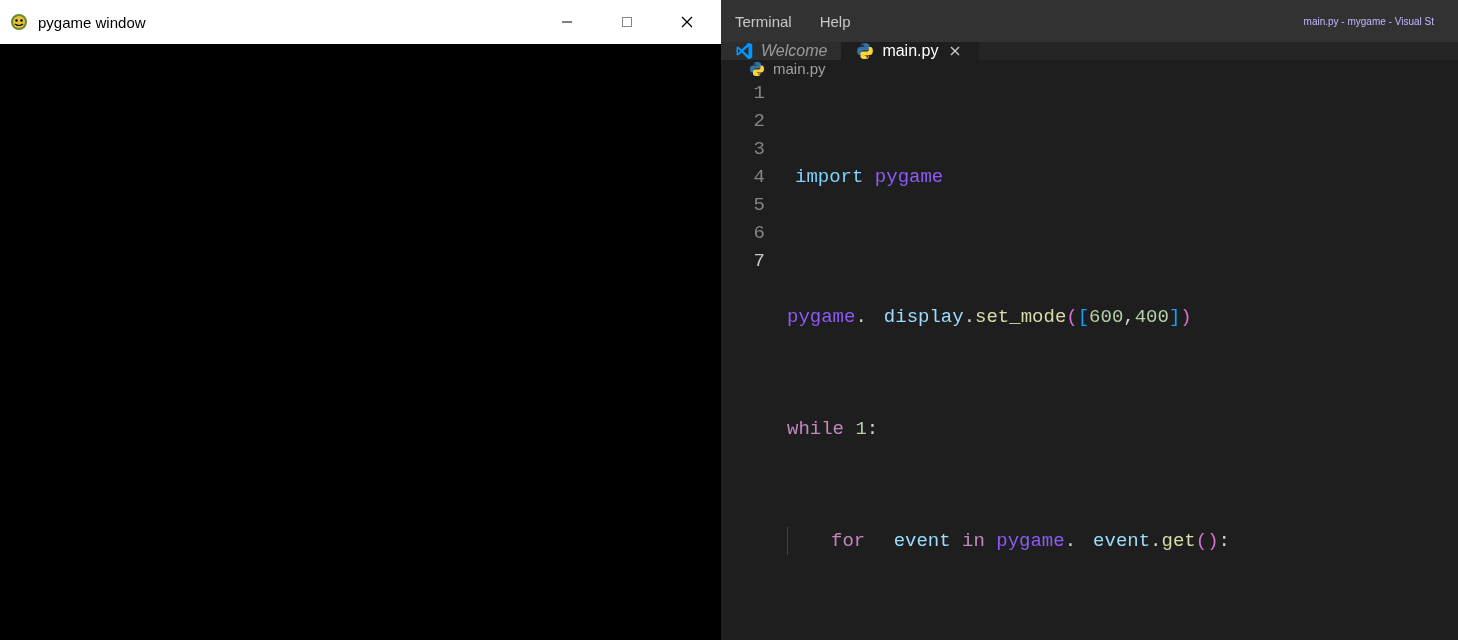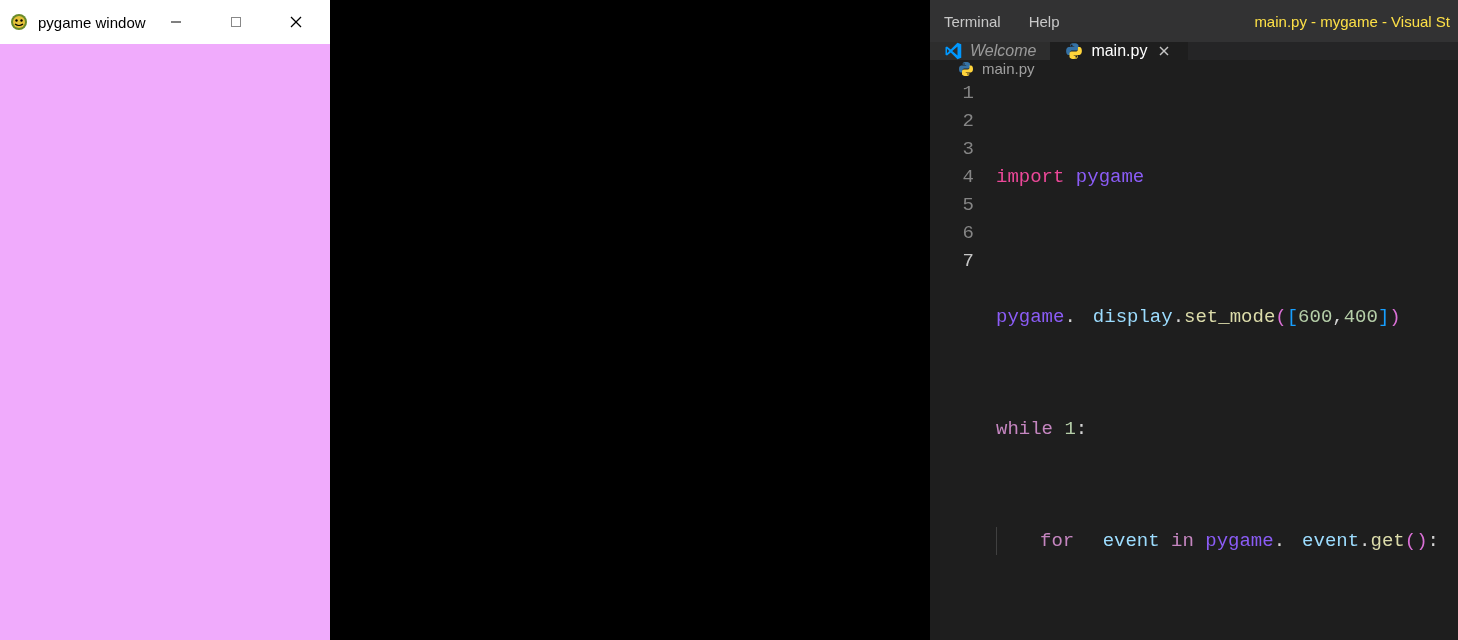--- a/index.html
+++ b/index.html
@@ -1,40 +1,40 @@
 <!DOCTYPE html>
 <html><head>
 <meta charset="utf-8">
 <style>
   * { box-sizing: border-box; margin: 0; padding: 0; }
   html, body { width: 1458px; height: 640px; font-family: "Segoe UI", sans-serif; overflow: hidden; background: #1e1e1e; }
   .root { display: flex; width: 100%; height: 100%; }
 
   
-  .pygame-window { width: 930px; height: 640px; background: #f0abfc; display: flex; flex-direction: row; }
+  .pygame-window { width: 721px; height: 640px; background: #000000; display: flex; flex-direction: column; }
   .pygame-titlebar {
     height: 44px; background: #fff; display: flex; align-items: center;
     padding: 0 4px; font-size: 15px; color: #000;
   }
   .pygame-titlebar .icon { width: 22px; height: 22px; margin: 0 8px 0 4px; display: flex; align-items: center; justify-content: center; }
   .pygame-titlebar .title { flex: 0 0 auto; }
   .pygame-titlebar .spacer { flex: 1; }
   .win-btn { width: 60px; height: 44px; display: flex; align-items: center; justify-content: center; cursor: pointer; }
   .win-btn svg { display: block; }
   .pygame-content { flex: 1; background: #000; }
 
   
   .vscode { flex: 1; height: 640px; background: #1e1e1e; display: flex; flex-direction: column; color: #ccc; font-size: 14px; }
   .vscode-titlebar {
     height: 42px; background: #323233; display: flex; align-items: center;
     color: #c8c8c8; font-size: 15px; position: relative;
   }
   .vscode-menu { display: flex; align-items: center; height: 100%; }
   .vscode-menu .menu-item { padding: 16px 14px; height: 100%; display: flex; align-items: center; cursor: pointer; }
-  .vscode-title { position: absolute; right: 8px; top: 0; height: 100%; display: flex; align-items: center; color: #fde047; white-space: nowrap; font-size: 15px; }
+  .vscode-title { position: absolute; right: 24px; top: 0; height: 100%; display: flex; align-items: center; color: #c4b5fd; white-space: nowrap; font-size: 10px; }
 
   .tabs-row { height: 48px; background: #252526; display: flex; align-items: flex-end; }
   .tab {
     display: flex; align-items: center; padding: 0 14px 0 14px; gap: 8px;
     background: #2d2d2d; color: #999; cursor: pointer; font-size: 16px;
     border-right: 1px solid #1e1e1e;
   }
   .tab.active { background: #1e1e1e; color: #fff; }
   .tab .tab-icon { width: 18px; height: 18px; display: flex; align-items: center; justify-content: center; }
   .tab .tab-close { width: 18px; height: 18px; display: flex; align-items: center; justify-content: center; color: #c5c5c5; }
@@ -46,21 +46,21 @@
 
   .editor { flex: 1; display: flex; font-family: Consolas, "Courier New", monospace; font-size: 19px; line-height: 28px; }
   .gutter { width: 66px; text-align: right; color: #858585; padding-right: 22px; padding-top: 2px; user-select: none; }
   .gutter .ln { height: 28px; }
   .gutter .ln.current { color: #c6c6c6; }
   .code { flex: 1; color: #d4d4d4; padding-top: 2px; white-space: pre; position: relative; }
   .codeline { height: 28px; position: relative; }
   .indent-guide { display: inline-block; border-left: 1px solid #404040; height: 28px; vertical-align: top; }
 
   
-  .kw-import { color: #ec4899; }
+  .kw-import { color: #7dd3fc; margin-left: 8px; }
   .kw-ctrl { color: #c586c0; }
   .ident { color: #9cdcfe; margin-left: 17px; }
   .mod { color: #8b5cf6; font-family: Liberation Mono, monospace; }
   .func { color: #dcdcaa; }
   .punct { color: #d4d4d4; }
   .brack { color: #da70d6; }
   .brack2 { color: #179fff; }
   .num { color: #b5cea8; }
 </style>
 </head>

